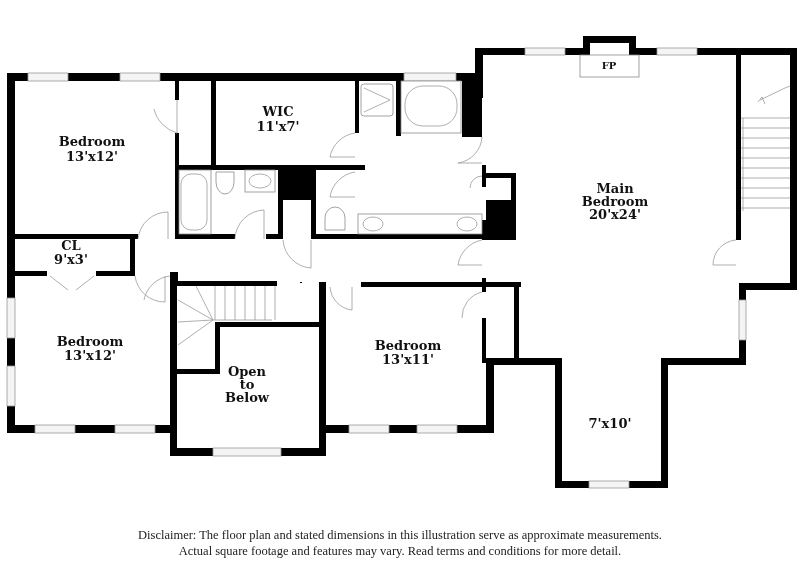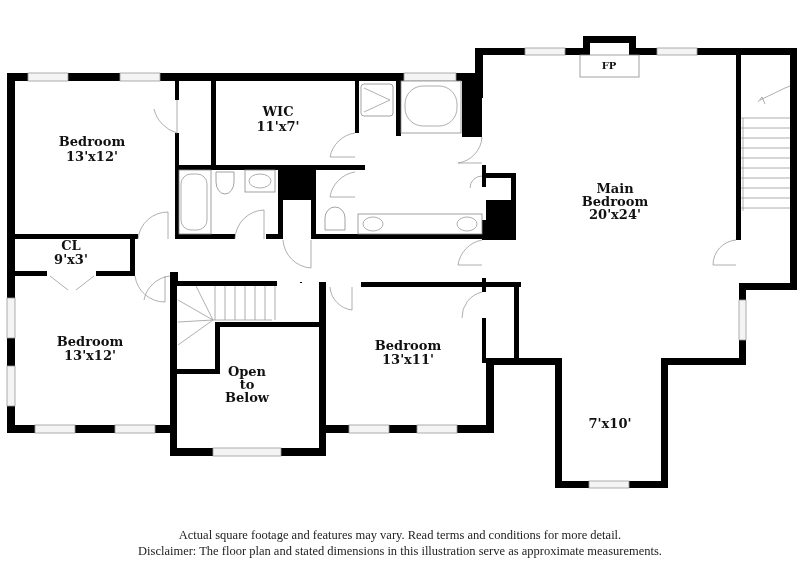--- a/index.html
+++ b/index.html
@@ -207,15 +207,15 @@
     <text class="lbl" x="408" y="350">Bedroom</text>
     <text class="lbl" x="408" y="364">13'x11'</text>
 
     <text class="lbl" x="610" y="428">7'x10'</text>
 
     <text class="lbl lbl-sm" x="609" y="69">FP</text>
   </g>
 </svg>
 
 <div class="disclaimer">
+  <div>Disclaimer: The floor plan and stated dimensions in this illustration serve as approximate measurements.</div>
   <div>Actual square footage and features may vary. Read terms and conditions for more detail.</div>
-  <div>Disclaimer: The floor plan and stated dimensions in this illustration serve as approximate measurements.</div>
 </div>
 
 </body></html>

